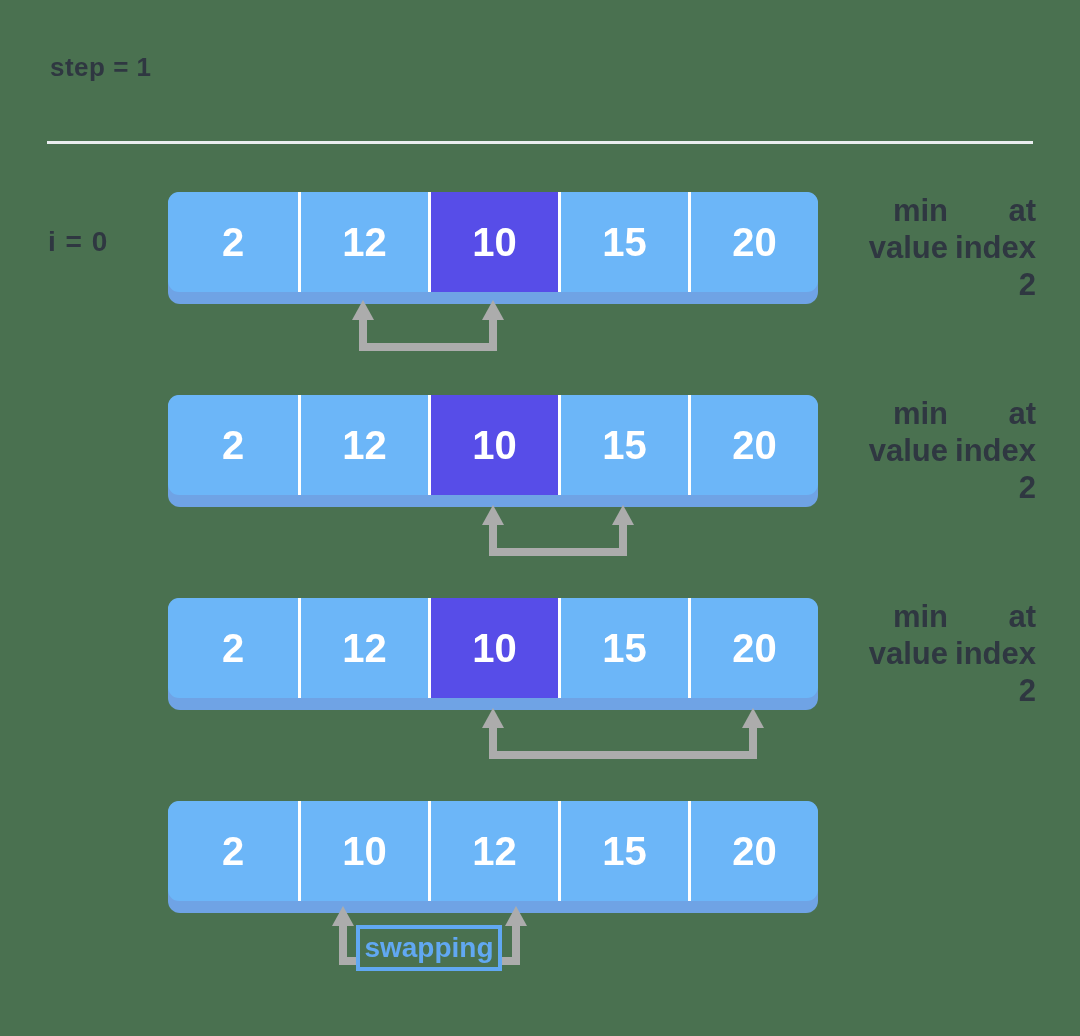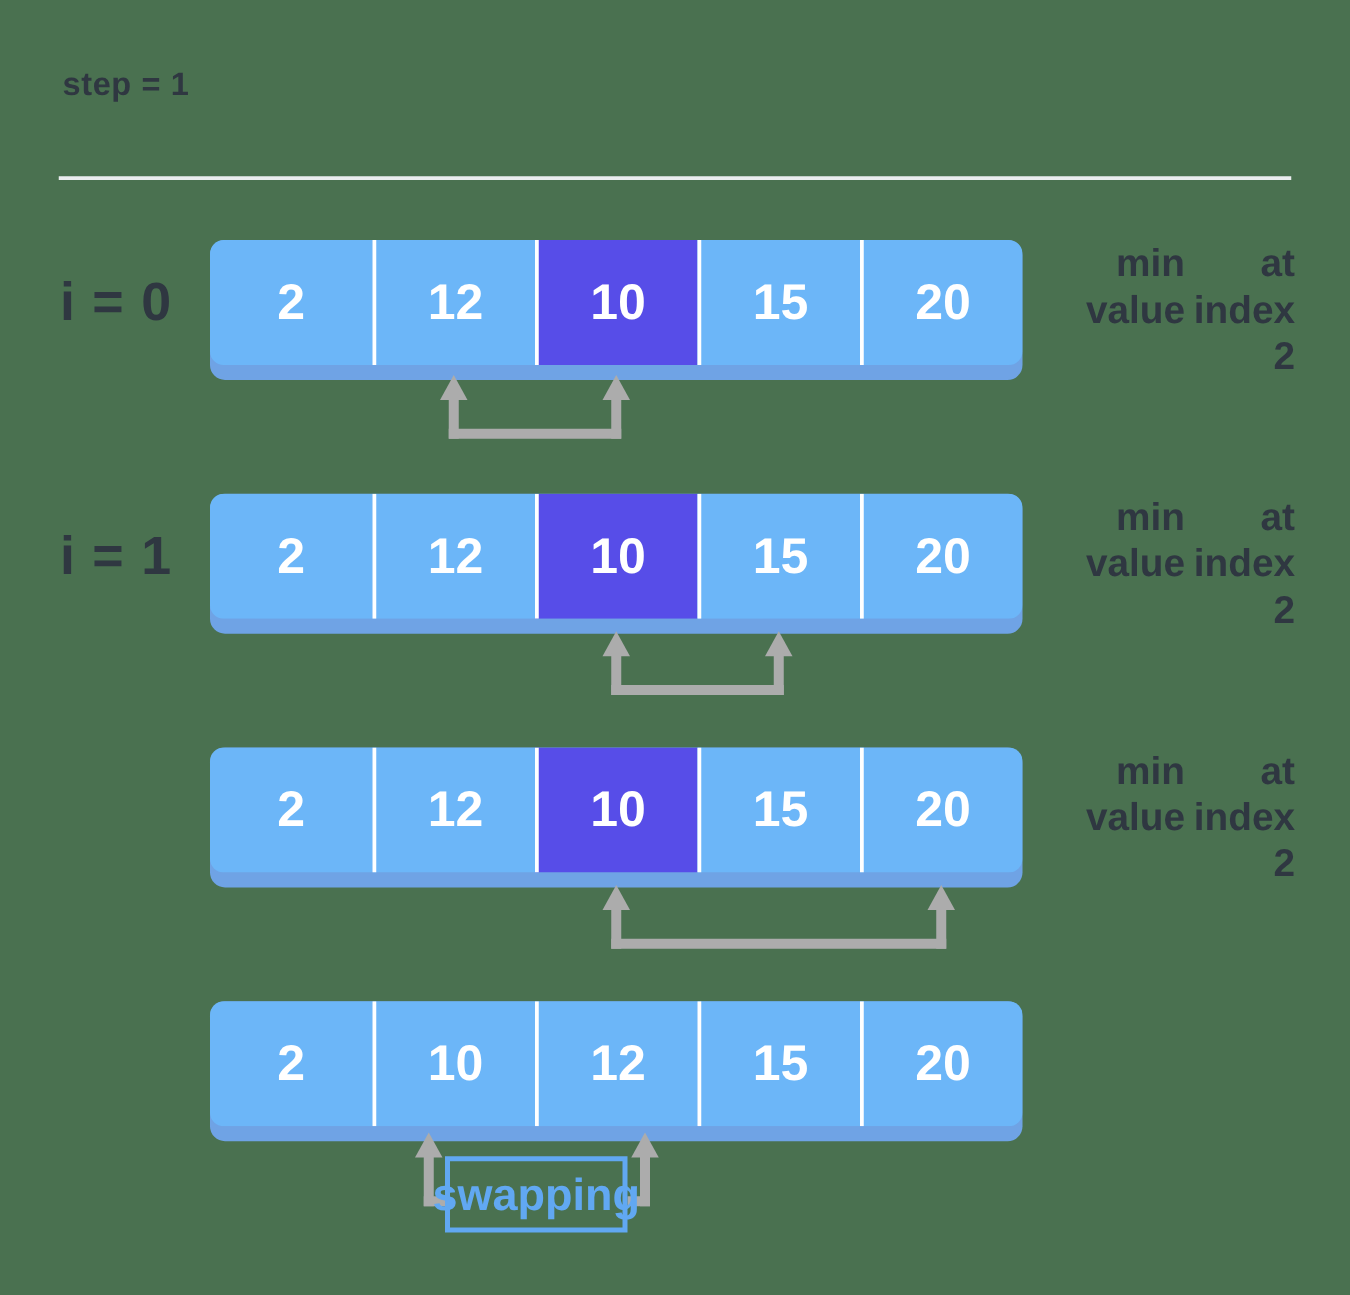--- a/index.html
+++ b/index.html
@@ -17,45 +17,45 @@
 
   
   .arr{position:absolute;left:168px;width:650px;height:112px;background:var(--cell_shadow);border-radius:12px;}
   .cells{position:absolute;left:0;top:0;right:0;bottom:12px;display:flex;border-radius:11px;overflow:hidden;}
   .cell{width:130px;box-sizing:border-box;display:flex;align-items:center;justify-content:center;
         background:var(--cell_blue);color:var(--cell_text);font-size:40px;}
   .cell + .cell{border-left:3px solid var(--cell_divider);}
   .cell.hl{background:var(--cell_highlight);}
 
   .ilab{position:absolute;left:48px;height:100px;display:flex;align-items:center;
-        font-size:43px;color:var(--heading_text);letter-spacing:1px;}
+        font-size:28px;color:var(--heading_text);letter-spacing:1px;}
   .note{position:absolute;left:860px;width:176px;height:100px;display:flex;flex-direction:row;
         justify-content:center;text-align:right;font-size:31px;line-height:37px;color:var(--heading_text);}
 
   .t0{top:192px}.t1{top:395px}.t2{top:598px}.t3{top:801px}
 
   
   .ua{position:absolute;}
   .ua .head{position:absolute;top:0;width:0;height:0;
             border-left:11px solid transparent;border-right:11px solid transparent;
             border-bottom:20px solid var(--arrow_gray);}
   .ua .head.l{left:0}.ua .head.r{right:0}
   .ua .stem{position:absolute;top:18px;bottom:0;width:8px;background:var(--arrow_gray);}
   .ua .stem.l{left:7px}.ua .stem.r{right:7px}
   .ua .bar{position:absolute;left:7px;right:7px;bottom:0;height:8px;background:var(--arrow_gray);}
 
   .ua0{left:352px;top:300px;width:152px;height:51px;}
   .ua1{left:482px;top:505px;width:152px;height:51px;}
   .ua2{left:482px;top:708px;width:282px;height:51px;}
   .ua3{left:332px;top:906px;width:195px;height:59px;}
 
-  .swapbox{position:absolute;left:356px;top:925px;width:146px;height:61px;box-sizing:border-box;
+  .swapbox{position:absolute;left:356px;top:925px;width:146px;height:46px;box-sizing:border-box;
            border:4px solid var(--swap_accent);background:var(--background);
            display:flex;align-items:center;justify-content:center;
-           font-size:36px;color:var(--swap_accent);z-index:3;}
+           font-size:28px;color:var(--swap_accent);z-index:3;}
 </style>
 </head>
 <body>
 
 <div class="stage">
 
   <div class="title">step = 1</div>
   <div class="rule"></div>
 
   <div class="ilab t0">i = 0</div>
@@ -73,21 +73,20 @@
     <div>at index 2</div>
   </div>
   <div class="ua ua0">
     <div class="head l"></div>
     <div class="head r"></div>
     <div class="stem l"></div>
     <div class="stem r"></div>
     <div class="bar"></div>
   </div>
 
-  <div class="ilab t1">i = 1</div>
   <div class="arr t1">
     <div class="cells">
       <div class="cell">2</div>
       <div class="cell">12</div>
       <div class="cell hl">10</div>
       <div class="cell">15</div>
       <div class="cell">20</div>
     </div>
   </div>
   <div class="note t1">

